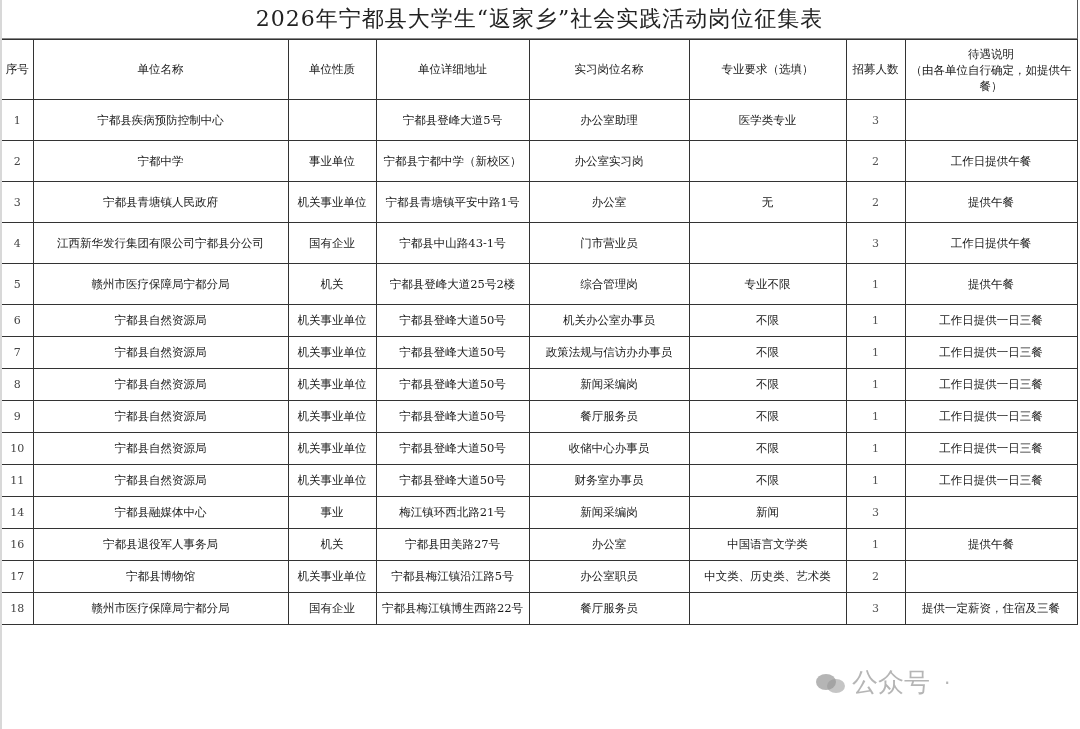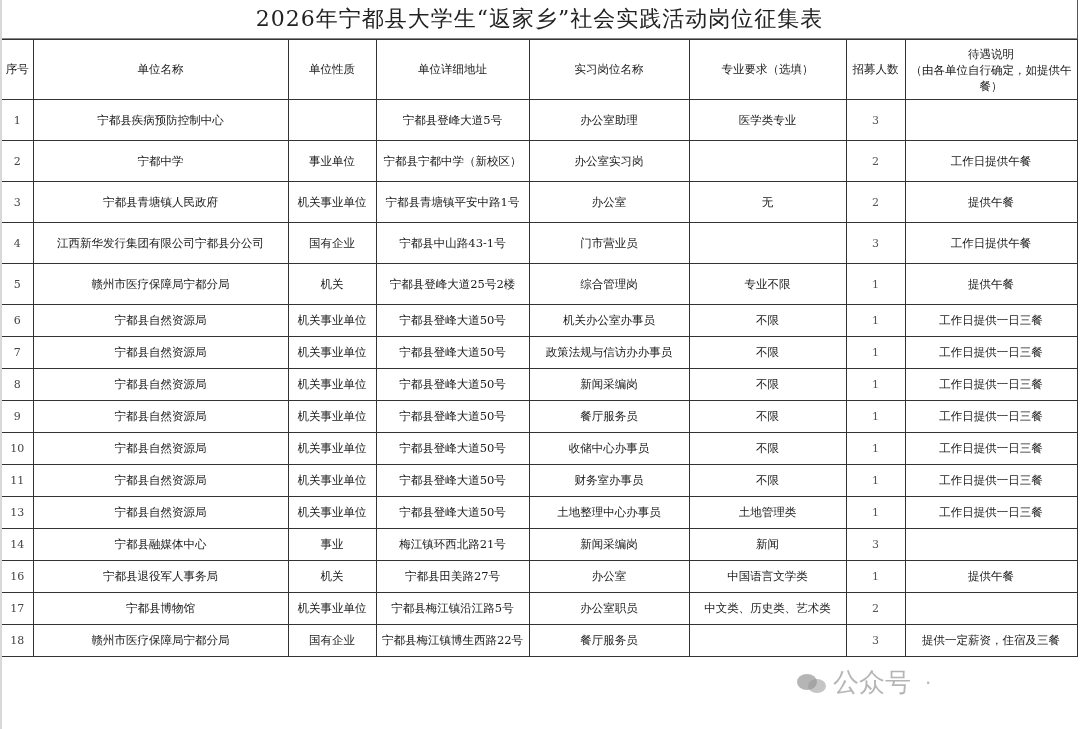--- a/index.html
+++ b/index.html
@@ -15,21 +15,21 @@
   td, th { border: 1px solid #333; padding: 0 2px; text-align: center; vertical-align: middle;
            font-size: 11.5px; font-weight: normal; overflow: hidden; white-space: nowrap; line-height: 15px; }
   th { height: 59px; margin-top: 12px; }
   th.wrap { white-space: normal; line-height: 16px; }
   tr.tall td { height: 40px; }
   tr.short td { height: 31px; }
   td.num { color: #555; font-size: 11px; }
   td.idx { color: #444; font-size: 11px; }
   tr.highlight td.idx { box-shadow: inset 3px 0 0 #4caf50; }
   tr td:first-child, tr th:first-child { border-left: none; }
-  .watermark { position: absolute; left: 797px; top: 665px; display: flex; align-items: center;
+  .watermark { position: absolute; left: 816px; top: 665px; display: flex; align-items: center;
                color: rgba(120,120,120,0.55); font-family: "DejaVu Sans", sans-serif; font-size: 26px;
                pointer-events: none; }
   .wm-icon { width: 30px; height: 26px; margin-right: 6px; position: relative; }
   .wm-icon .b1 { position: absolute; left: 0; top: 4px; width: 20px; height: 16px; border-radius: 50%; background: rgba(120,120,120,0.55); }
   .wm-icon .b2 { position: absolute; left: 11px; top: 9px; width: 18px; height: 14px; border-radius: 50%; background: rgba(150,150,150,0.55); }
   .wm-dot { margin: 0 14px; font-size: 20px; }
 </style>
 </head>
 <body>
 
@@ -168,30 +168,20 @@
           <td class="idx">11</td>
           <td>宁都县自然资源局</td>
           <td>机关事业单位</td>
           <td>宁都县登峰大道50号</td>
           <td>财务室办事员</td>
           <td>不限</td>
           <td class="num">1</td>
           <td>工作日提供一日三餐</td>
         </tr>
         <tr class="short">
-          <td class="idx">13</td>
-          <td>宁都县自然资源局</td>
-          <td>机关事业单位</td>
-          <td>宁都县登峰大道50号</td>
-          <td>土地整理中心办事员</td>
-          <td>土地管理类</td>
-          <td class="num">1</td>
-          <td>工作日提供一日三餐</td>
-        </tr>
-        <tr class="short">
           <td class="idx">14</td>
           <td>宁都县融媒体中心</td>
           <td>事业</td>
           <td>梅江镇环西北路21号</td>
           <td>新闻采编岗</td>
           <td>新闻</td>
           <td class="num">3</td>
           <td></td>
         </tr>
         <tr class="short">

